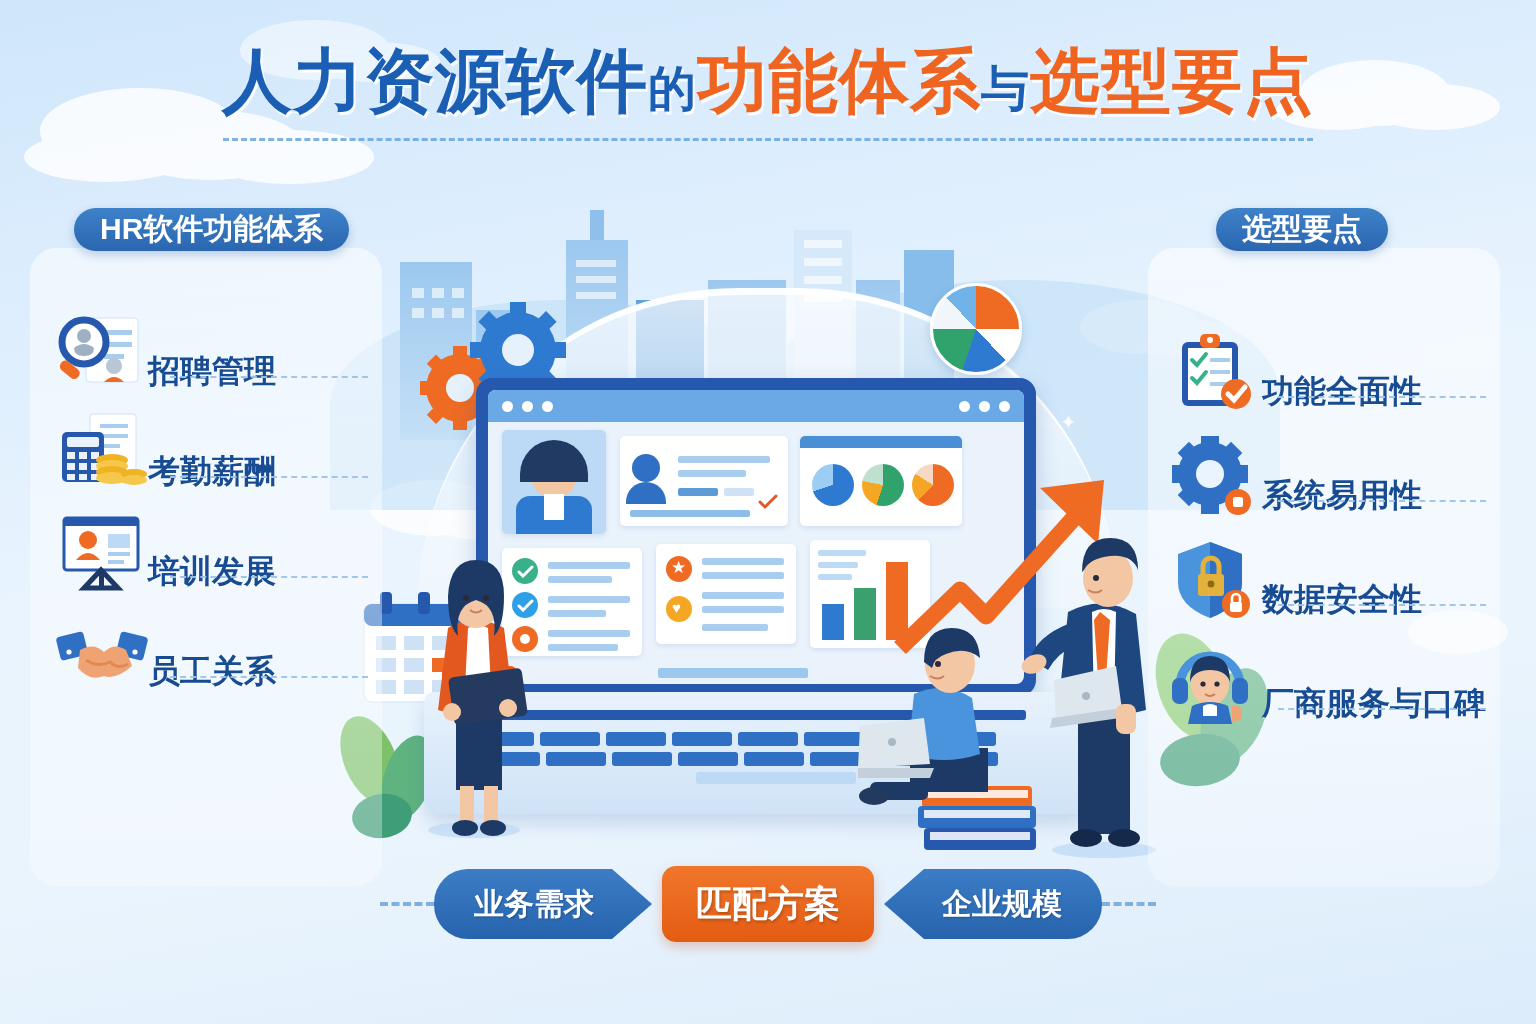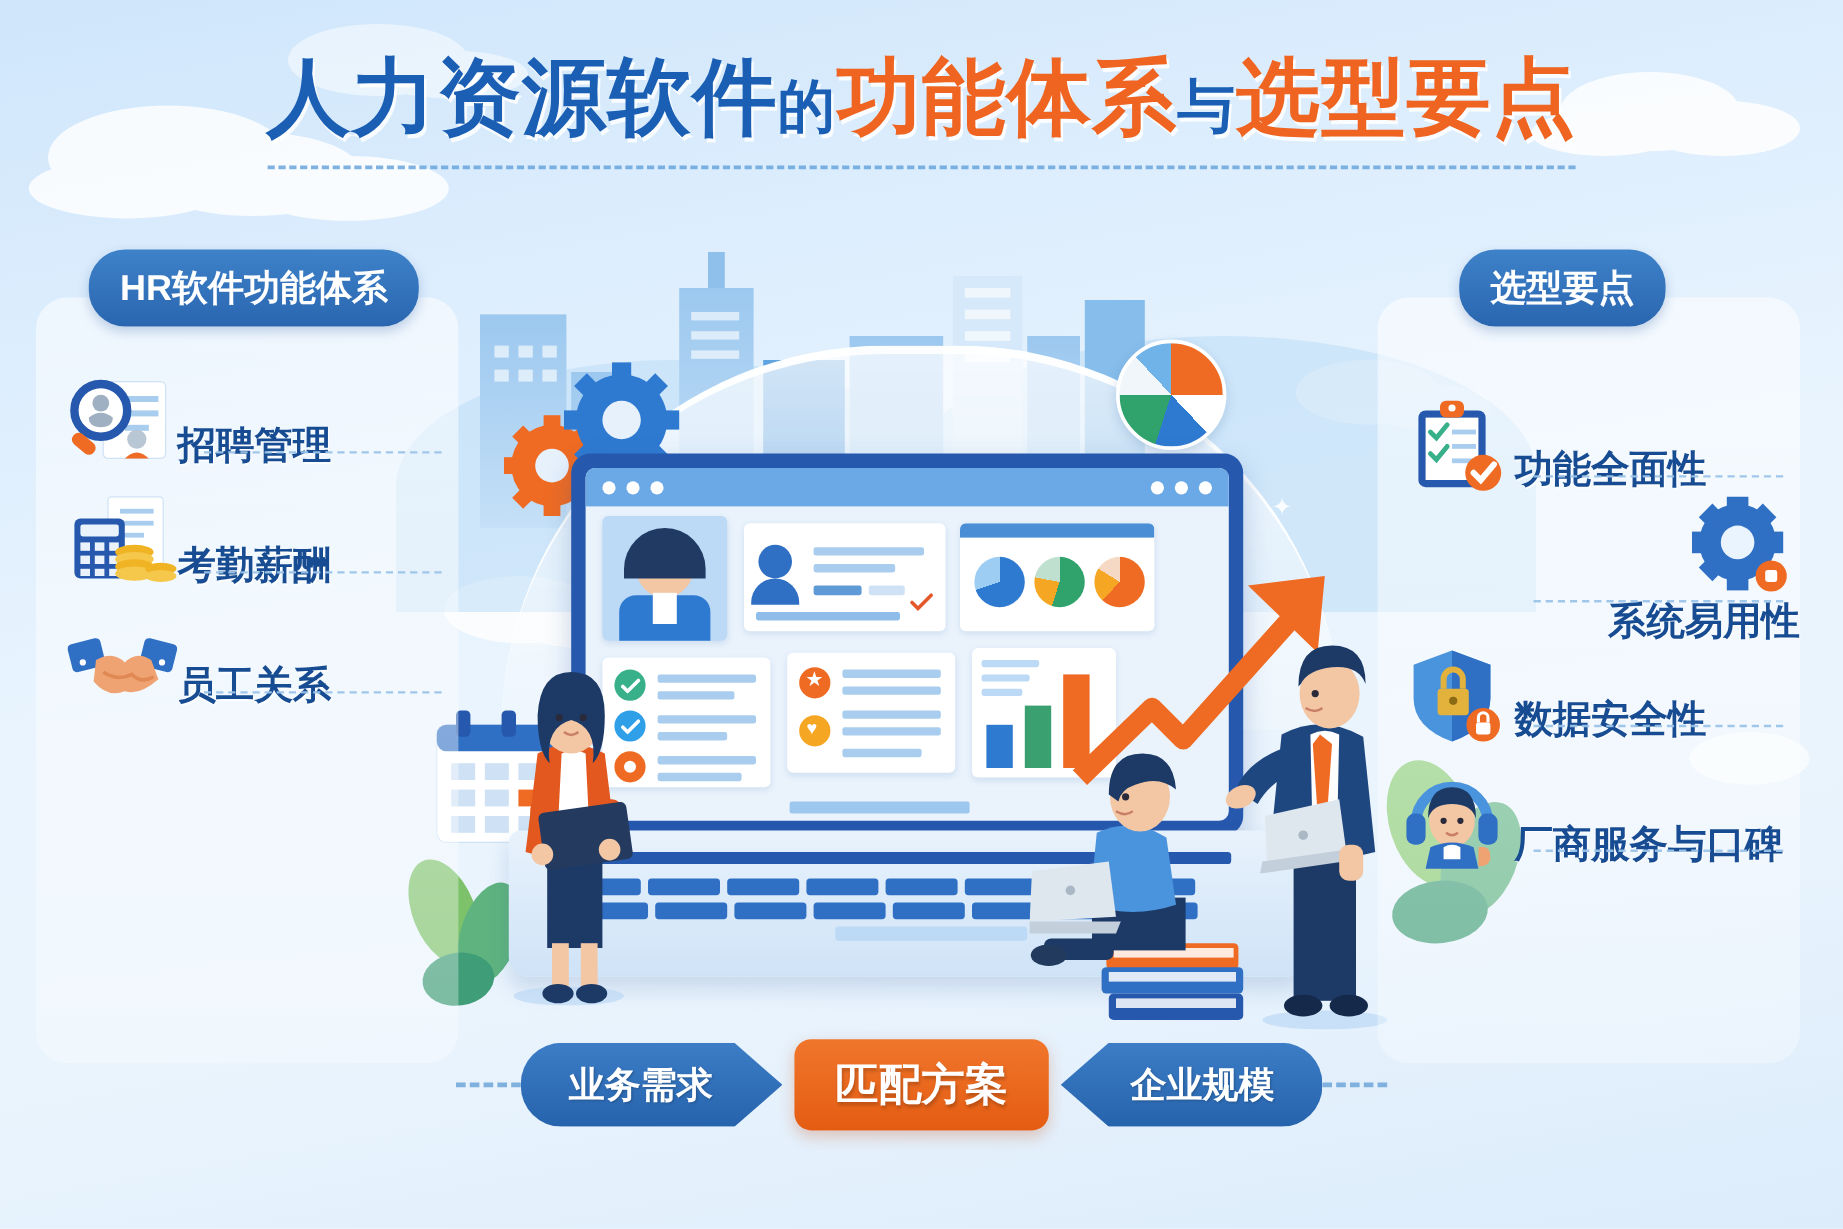--- a/index.html
+++ b/index.html
@@ -50,21 +50,21 @@
   .title-rule{ margin:22px auto 0; width:1090px; height:0;
                border-top:3px dashed #6aa6dd; opacity:.85;}
 
   
   .panel { position:absolute; top:248px; width:352px; height:638px;
            background:linear-gradient(180deg,rgba(255,255,255,.55),rgba(255,255,255,.30));
            border-radius:26px; z-index:5; }
   .panel.left  { left:30px;  }
   .panel.right { left:1148px;}
 
-  .pill { position:absolute; top:-40px; height:64px; padding:0 26px;
+  .pill { position:absolute; top:-40px; height:43px; padding:0 26px;
           background:linear-gradient(180deg,#3e82c9,#2a66b0);
           border-radius:30px; color:#fff; font-size:30px; font-weight:bold;
           display:flex; align-items:center; justify-content:center; white-space:nowrap;
           box-shadow:0 4px 10px rgba(30,80,150,.25); z-index:7; }
   .pill.left  { left:44px; }
   .pill.right { left:68px; }
 
   .items { position:absolute; top:46px; left:0; right:0; }
   .item { position:relative; height:100px; display:flex; align-items:flex-end; }
   .item .ico { width:92px; height:82px; flex:none; position:relative; margin-left:26px; }
@@ -457,20 +457,37 @@
           <ellipse cx="56" cy="60" rx="16" ry="6" fill="#f0b323"></ellipse>
           <ellipse cx="56" cy="66" rx="16" ry="6" fill="#f5c84b"></ellipse>
           <ellipse cx="78" cy="62" rx="13" ry="5" fill="#f0b323"></ellipse>
           <ellipse cx="78" cy="68" rx="13" ry="5" fill="#f5c84b"></ellipse>
         </svg>
       </div>
       <span class="lbl">考勤薪酬</span>
       <div class="dash"></div>
     </div>
 
+    <div class="item">
+      <div class="ico">
+        <svg viewBox="0 0 92 82" style="width:100%;height:100%;">
+          <rect x="8" y="6" width="74" height="52" rx="3" fill="#fff" stroke="#2659ad" stroke-width="3"></rect>
+          <rect x="8" y="6" width="74" height="8" fill="#2659ad"></rect>
+          <circle cx="32" cy="28" r="9" fill="#ef6b23"></circle>
+          <path d="M20 48 q12 -14 24 0z" fill="#ef6b23"></path>
+          <rect x="52" y="22" width="22" height="14" fill="#bcd9f5"></rect>
+          <rect x="52" y="40" width="22" height="4" fill="#a9cdee"></rect>
+          <rect x="52" y="48" width="16" height="4" fill="#a9cdee"></rect>
+          <rect x="43" y="58" width="5" height="16" fill="#1d3a66"></rect>
+          <path d="M28 76 l17 -18 l17 18z" fill="none" stroke="#1d3a66" stroke-width="5"></path>
+        </svg>
+      </div>
+      <span class="lbl">培训发展</span>
+      <div class="dash"></div>
+    </div>
 
 
     <div class="item">
       <div class="ico">
         <svg viewBox="0 0 92 82" style="width:100%;height:100%;">
           <rect x="2" y="22" width="28" height="24" rx="4" fill="#2f6fc4" transform="rotate(-14 16 34)"></rect>
           <rect x="62" y="22" width="28" height="24" rx="4" fill="#2f6fc4" transform="rotate(14 76 34)"></rect>
           <circle cx="13" cy="40" r="2.6" fill="#fff"></circle>
             <circle cx="79" cy="40" r="2.6" fill="#fff"></circle>
           <path d="M24 38 q14 -8 24 2 q10 -10 22 -2 l6 16 q-16 14 -28 10 q-14 6 -26 -8z" fill="#f0a372"></path>
@@ -501,21 +518,21 @@
           <rect x="40" y="38" width="20" height="4" fill="#a9cdee"></rect>
           <rect x="40" y="50" width="20" height="4" fill="#a9cdee"></rect>
           <circle cx="66" cy="62" r="15" fill="#ef6b23"></circle>
           <path d="M58 62 l6 6 l11 -13" stroke="#fff" stroke-width="5" fill="none" stroke-linecap="round"></path>
         </svg>
       </div>
       <span class="lbl">功能全面性</span>
       <div class="dash"></div>
     </div>
 
-    <div class="item" style="height:104px;flex-direction:column;">
+    <div class="item" style="height:104px;">
       <div class="ico">
         <svg viewBox="0 0 92 82" style="width:100%;height:100%;">
           <g fill="#2f6fc4">
             <circle cx="40" cy="38" r="32"></circle>
             <rect x="31" y="-2" width="18" height="16"></rect>
               <rect x="31" y="62" width="18" height="16"></rect>
             <rect x="2" y="29" width="16" height="18"></rect>
               <rect x="62" y="29" width="16" height="18"></rect>
             <rect x="11" y="9" width="16" height="16" transform="rotate(45 19 17)"></rect>
             <rect x="53" y="9" width="16" height="16" transform="rotate(45 61 17)"></rect>

